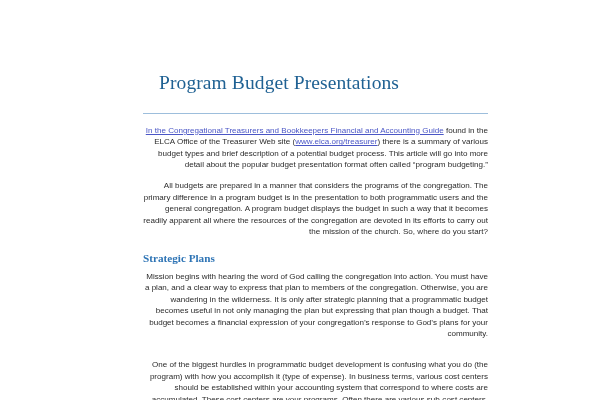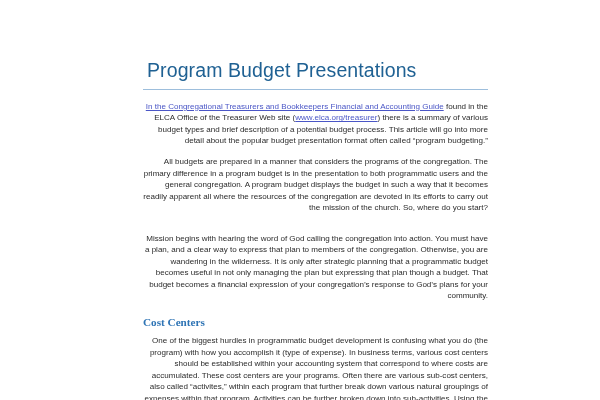--- a/index.html
+++ b/index.html
@@ -24,26 +24,26 @@
   }
 
   .content {
     position: absolute;
     left: 143px;
     top: 56px;
     width: 345px;
   }
 
   .doc-title {
-    font-family: Liberation Sans, sans-serif;
+    font-family: Liberation Serif, serif;
     font-size: 19.5px;
     font-weight: normal;
     color: #1F6193;
     letter-spacing: 0.1px;
-    margin: 4px;
+    margin: 16px;
     padding: 0 0 3px 0;
     line-height: 1.12;
     white-space: nowrap;
   }
 
   .title-rule {
     height: 0;
     border: 0;
     border-top: 1.4px solid #9DBEDC;
     margin: 1px 0 0 0;
@@ -93,23 +93,23 @@
     <div class="gap-after-title"></div>
 
     <p class="body-text"><a class="doclink">In the Congregational Treasurers and Bookkeepers Financial and Accounting Guide</a><span> found in the ELCA Office of the Treasurer Web site (</span><a class="doclink">www.elca.org/treasurer</a><span>) there is a summary of various budget types and brief description of a potential budget process. This article will go into more detail about the popular budget presentation format often called “program budgeting.”</span></p>
 
     <div class="gap-para"></div>
 
     <p class="body-text">All budgets are prepared in a manner that considers the programs of the congregation.  The primary difference in a program budget is in the presentation to both programmatic users and the general congregation.  A program budget displays the budget in such a way that it becomes readily apparent all where the resources of the congregation are devoted in its efforts to carry out the mission of the church.  So, where do you start?</p>
 
     <div class="gap-before-heading"></div>
 
+    <h2 class="section-heading">Strategic Plans</h2>
     <div class="gap-after-heading"></div>
     <p class="body-text">Mission begins with hearing the word of God calling the congregation into action. You must have a plan, and a clear way to express that plan to members of the congregation. Otherwise, you are wandering in the wilderness. It is only after strategic planning that a programmatic budget becomes useful in not only managing the plan but expressing that plan though a budget. That budget becomes a financial expression of your congregation’s response to God’s plans for your community.</p>
 
     <div class="gap-before-heading"></div>
 
-    <h2 class="section-heading">Cost Centers</h2>
     <div class="gap-after-heading"></div>
     <p class="body-text">One of the biggest hurdles in programmatic budget development is confusing what you do (the program) with how you accomplish it (type of expense). In business terms, various cost centers should be established within your accounting system that correspond to where costs are accumulated.  These cost centers are your programs. Often there are various sub-cost centers, also called “activites,” within each program that further break down various natural groupings of expenses within that program. Activities can be further broken down into sub-activities. Using the music program of your congregation as an example of this may be shown as follows:</p>
 
   </div>
 </div>
 
 </body></html>

